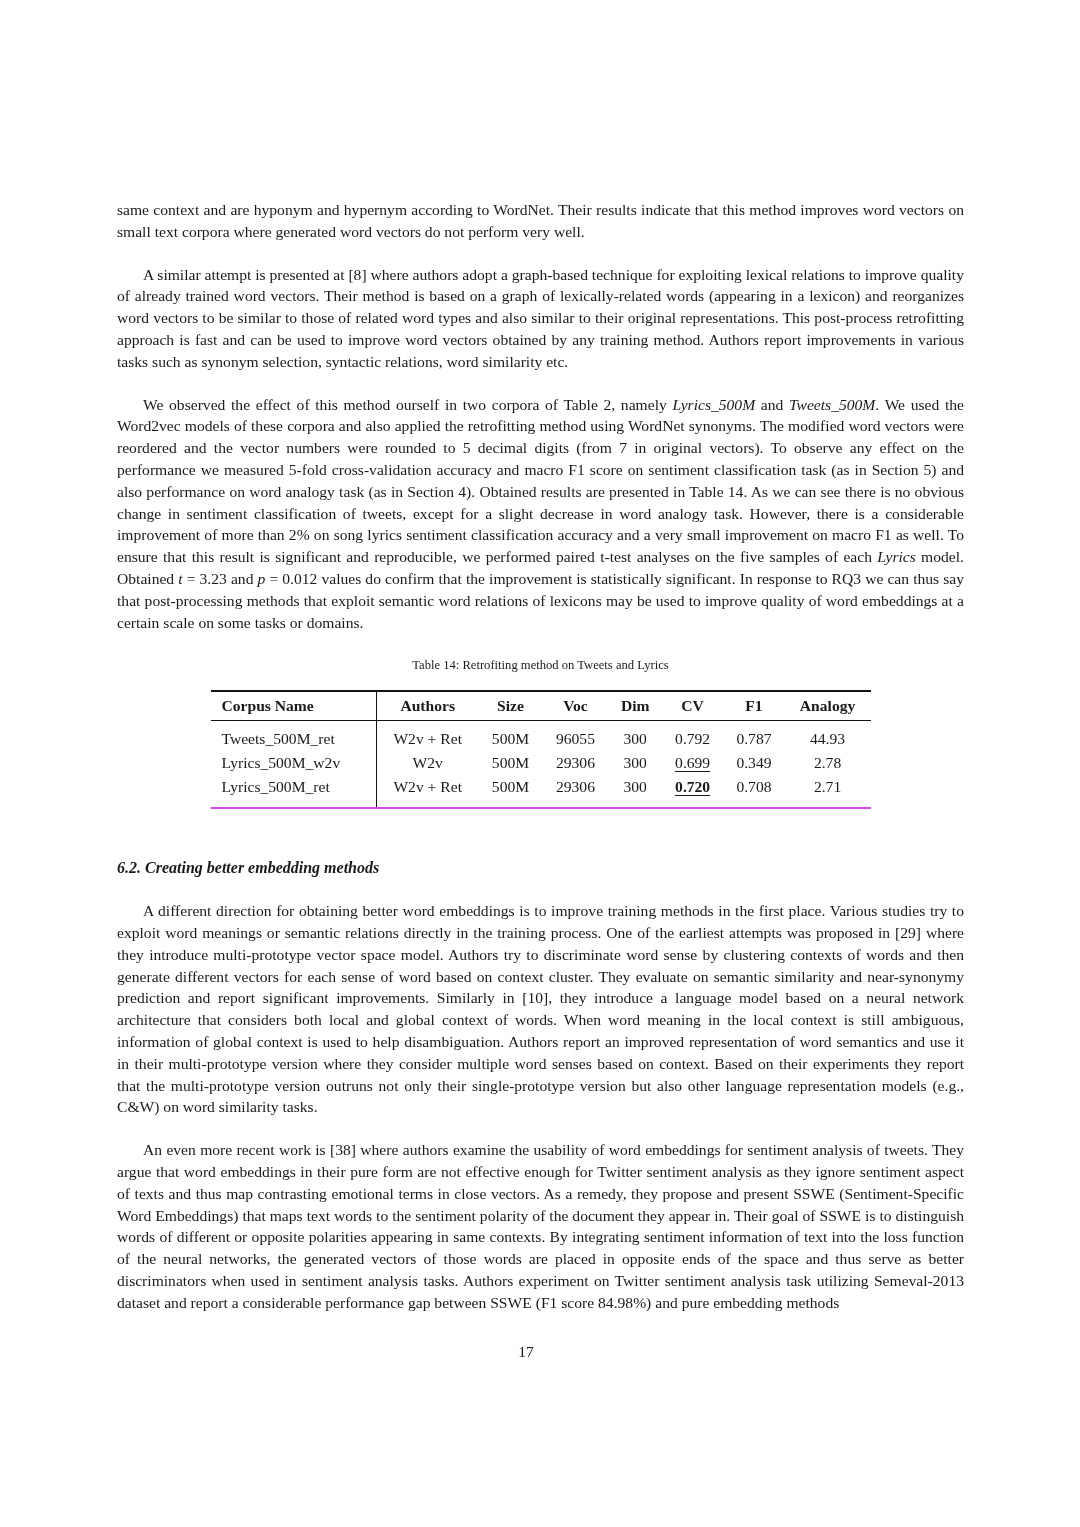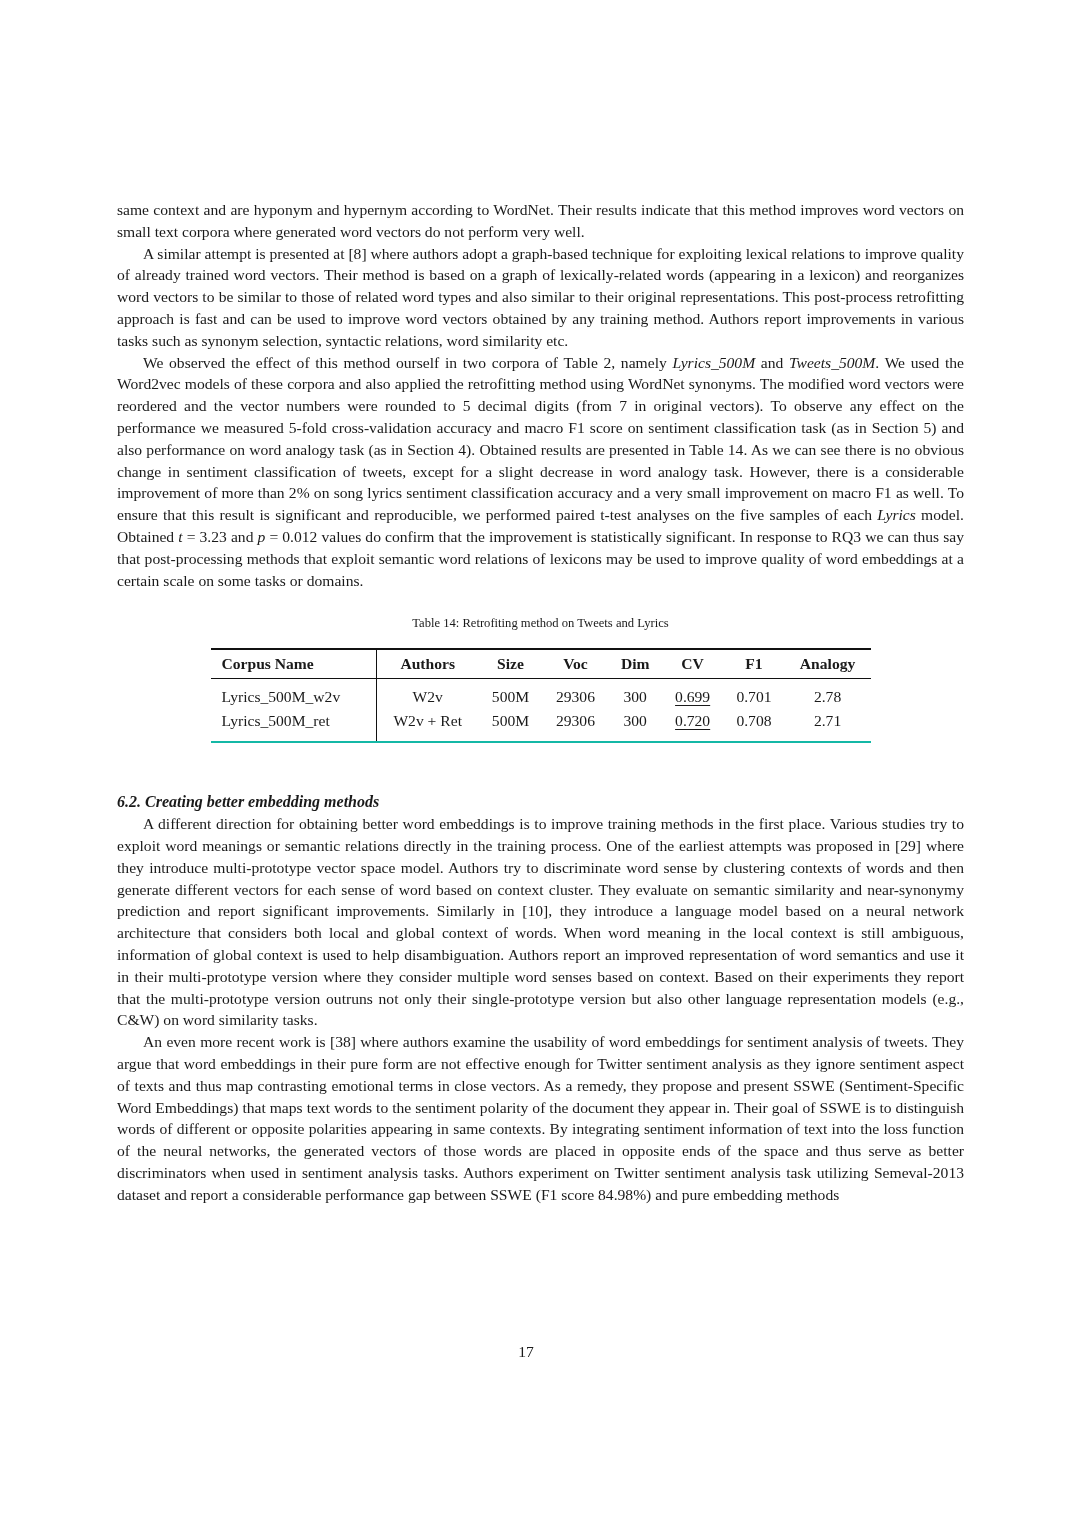--- a/index.html
+++ b/index.html
@@ -6,38 +6,38 @@
     body {
       width: 1080px; height: 1527px; position: relative; overflow: hidden;
       font-family: "Liberation Serif", "DejaVu Serif", serif;
       color: #1a1a1a;
     }
     .page { position: absolute; left: 117px; top: 199px; width: 847px; }
     p.para {
       margin: 0; font-size: 15.6px; line-height: 21.8px;
       text-align: justify; text-indent: 0;
     }
-    p.para.indent { text-indent: 26px; }
+    p.para.indent { text-indent: 26px; margin-top: 21px; }
     .caption {
       text-align: center; font-size: 12.6px; margin-top: 25px; margin-bottom: 16px;
     }
     table.results {
       border-collapse: collapse; margin: 17px auto 0 auto;
       font-size: 15.6px; width: 660px;
-      border-top: 2px solid #111; border-bottom: 2px solid #14b8a6;
+      border-top: 2px solid #111; border-bottom: 2px solid #d946ef;
     }
     table.results th { font-weight: bold; padding: 5px 8px 5px 8px; text-align: center; }
     table.results thead tr { border-bottom: 1px solid #111; }
     table.results td { padding: 0 8px; text-align: center; line-height: 24px; }
     table.results tbody tr:first-child td { padding-top: 6px; }
     table.results tbody tr:last-child td { padding-bottom: 8px; }
     table.results .left { text-align: left; padding-left: 11px; }
     table.results .sep { border-right: 1px solid #111; }
     .ul { text-decoration: underline; text-underline-offset: 3px; }
-    .bold { font-weight: normal; }
+    .bold { font-weight: bold; }
     .section-heading {
       margin: 48px 0 0 0; font-style: italic; font-size: 16px; line-height: 21.8px;
     }
     .page-number {
       position: absolute; top: 1343px; left: 0; width: 1052px; text-align: center;
       font-size: 15.6px;
     }
     i { font-style: italic; }
   </style>
 </head>
@@ -60,27 +60,37 @@
         <th>Size</th>
         <th>Voc</th>
         <th>Dim</th>
         <th>CV</th>
         <th>F1</th>
         <th>Analogy</th>
       </tr>
     </thead>
     <tbody>
       <tr>
+        <td class="left sep">Tweets_500M_ret</td>
+        <td>W2v + Ret</td>
+        <td>500M</td>
+        <td>96055</td>
+        <td>300</td>
+        <td>0.792</td>
+        <td>0.787</td>
+        <td>44.93</td>
+      </tr>
+      <tr>
         <td class="left sep">Lyrics_500M_w2v</td>
         <td>W2v</td>
         <td>500M</td>
         <td>29306</td>
         <td>300</td>
         <td><span class="ul">0.699</span></td>
-        <td>0.701</td>
+        <td>0.349</td>
         <td>2.78</td>
       </tr>
       <tr>
         <td class="left sep">Lyrics_500M_ret</td>
         <td>W2v + Ret</td>
         <td>500M</td>
         <td>29306</td>
         <td>300</td>
         <td><span class="ul bold">0.720</span></td>
         <td>0.708</td>

